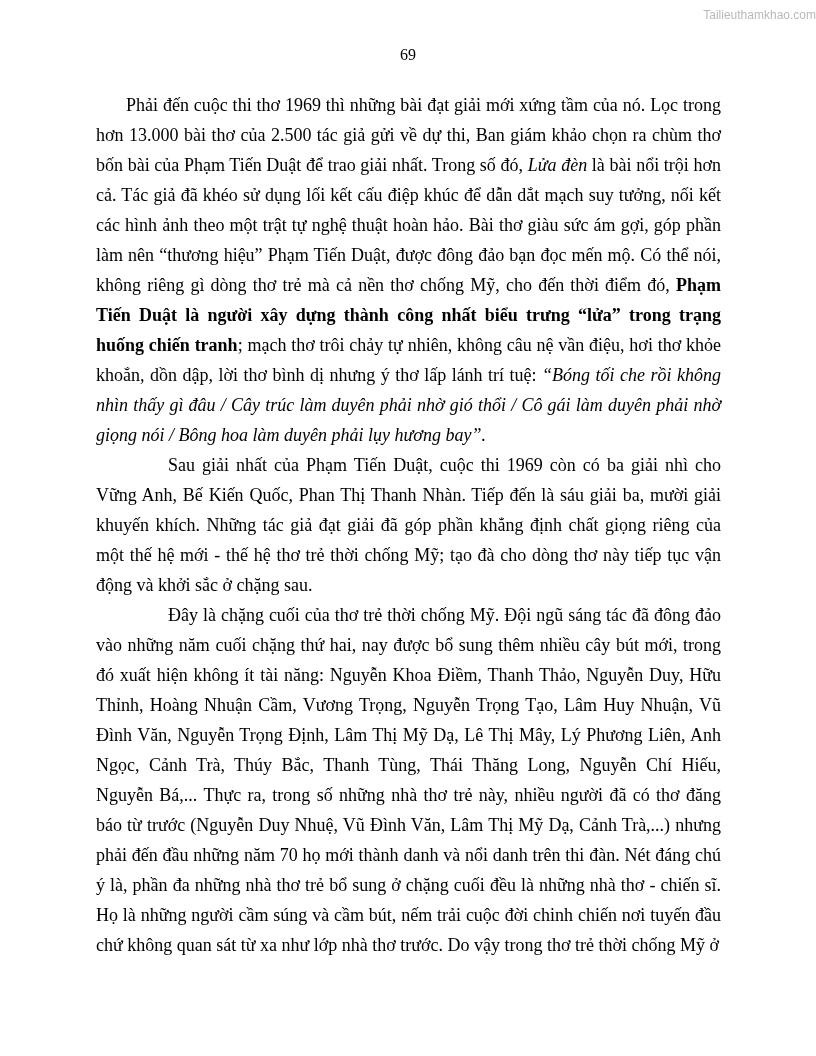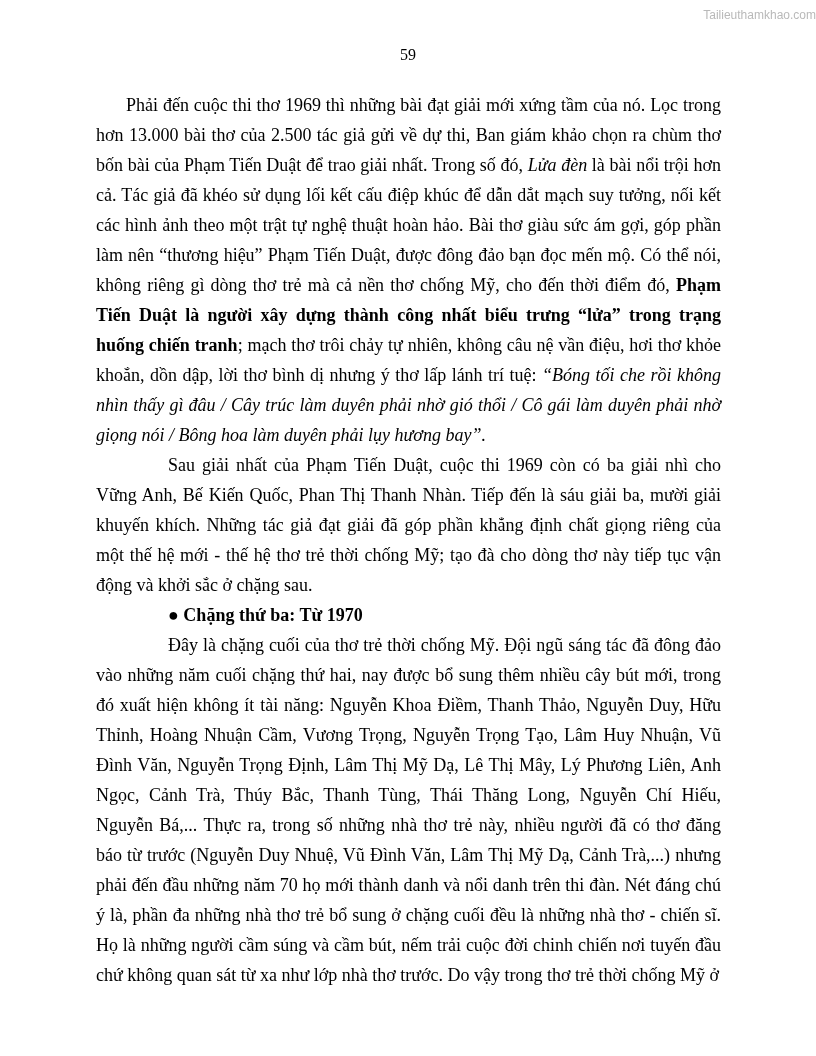--- a/index.html
+++ b/index.html
@@ -43,20 +43,19 @@
     text-indent: 30px;
   }
   .run-b { font-weight: bold; }
   .run-i { font-style: italic; }
 </style>
 </head>
 <body>
 
 <div class="watermark">Tailieuthamkhao.com</div>
 
-<div class="page-number">59</div>
+<div class="page-number">69</div>
 
 <div class="page-body">
   <p class="first-para"><span>Phải đến cuộc thi thơ 1969 thì những bài đạt giải mới xứng tầm của nó. Lọc trong hơn 13.000 bài thơ của 2.500 tác giả gửi về dự thi, Ban giám khảo chọn ra chùm thơ bốn bài của Phạm Tiến Duật để trao giải nhất. Trong số đó, </span><span class="run-i">Lửa đèn</span><span> là bài nổi trội hơn cả. Tác giả đã khéo sử dụng lối kết cấu điệp khúc để dẫn dắt mạch suy tưởng, nối kết các hình ảnh theo một trật tự nghệ thuật hoàn hảo. Bài thơ giàu sức ám gợi, góp phần làm nên “thương hiệu” Phạm Tiến Duật, được đông đảo bạn đọc mến mộ. Có thể nói, không riêng gì dòng thơ trẻ mà cả nền thơ chống Mỹ, cho đến thời điểm đó, </span><span class="run-b">Phạm Tiến Duật là người xây dựng thành công nhất biểu trưng “lửa” trong trạng huống chiến tranh</span><span>; mạch thơ trôi chảy tự nhiên, không câu nệ vần điệu, hơi thơ khỏe khoắn, dồn dập, lời thơ bình dị nhưng ý thơ lấp lánh trí tuệ: </span><span class="run-i">“Bóng tối che rồi không nhìn thấy gì đâu / Cây trúc làm duyên phải nhờ gió thổi / Cô gái làm duyên phải nhờ giọng nói / Bông hoa làm duyên phải lụy hương bay”.</span></p>
   <p><span>Sau giải nhất của Phạm Tiến Duật, cuộc thi 1969 còn có ba giải nhì cho Vững Anh, Bế Kiến Quốc, Phan Thị Thanh Nhàn. Tiếp đến là sáu giải ba, mười giải khuyến khích. Những tác giả đạt giải đã góp phần khẳng định chất giọng riêng của một thế hệ mới - thế hệ thơ trẻ thời chống Mỹ; tạo đà cho dòng thơ này tiếp tục vận động và khởi sắc ở chặng sau.</span></p>
-  <p><span class="run-b">● Chặng thứ ba: Từ 1970</span></p>
   <p><span>Đây là chặng cuối của thơ trẻ thời chống Mỹ. Đội ngũ sáng tác đã đông đảo vào những năm cuối chặng thứ hai, nay được bổ sung thêm nhiều cây bút mới, trong đó xuất hiện không ít tài năng: Nguyễn Khoa Điềm, Thanh Thảo, Nguyễn Duy, Hữu Thỉnh, Hoàng Nhuận Cầm, Vương Trọng, Nguyễn Trọng Tạo, Lâm Huy Nhuận, Vũ Đình Văn, Nguyễn Trọng Định, Lâm Thị Mỹ Dạ, Lê Thị Mây, Lý Phương Liên, Anh Ngọc, Cảnh Trà, Thúy Bắc, Thanh Tùng, Thái Thăng Long, Nguyễn Chí Hiếu, Nguyễn Bá,... Thực ra, trong số những nhà thơ trẻ này, nhiều người đã có thơ đăng báo từ trước (Nguyễn Duy Nhuệ, Vũ Đình Văn, Lâm Thị Mỹ Dạ, Cảnh Trà,...) nhưng phải đến đầu những năm 70 họ mới thành danh và nổi danh trên thi đàn. Nét đáng chú ý là, phần đa những nhà thơ trẻ bổ sung ở chặng cuối đều là những nhà thơ - chiến sĩ. Họ là những người cầm súng và cầm bút, nếm trải cuộc đời chinh chiến nơi tuyến đầu chứ không quan sát từ xa như lớp nhà thơ trước. Do vậy trong thơ trẻ thời chống Mỹ ở</span></p>
 </div>
 
 </body></html>

